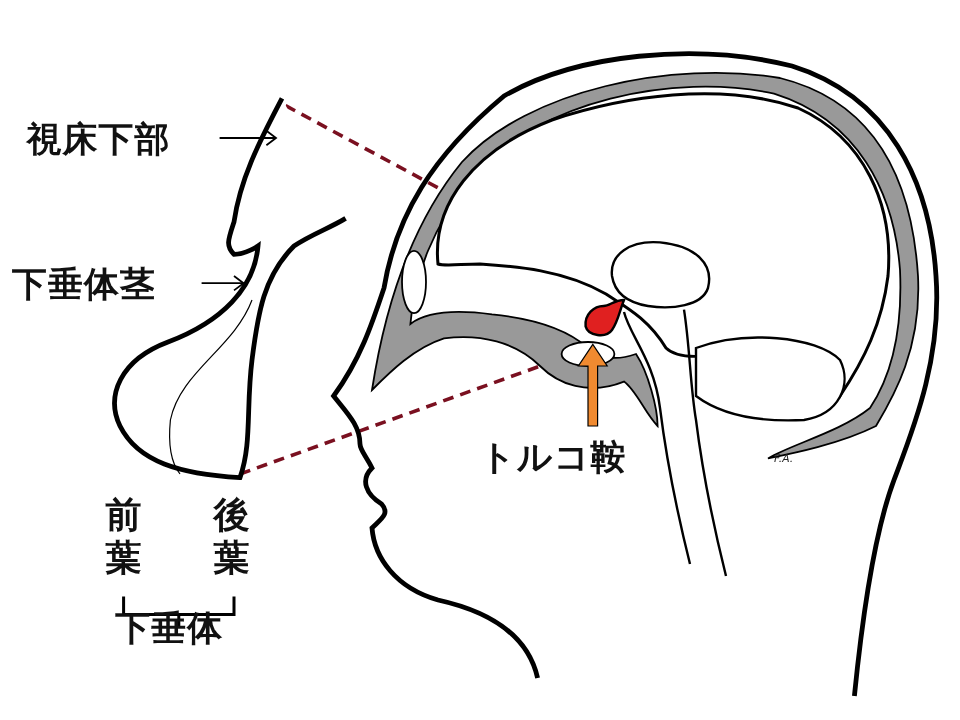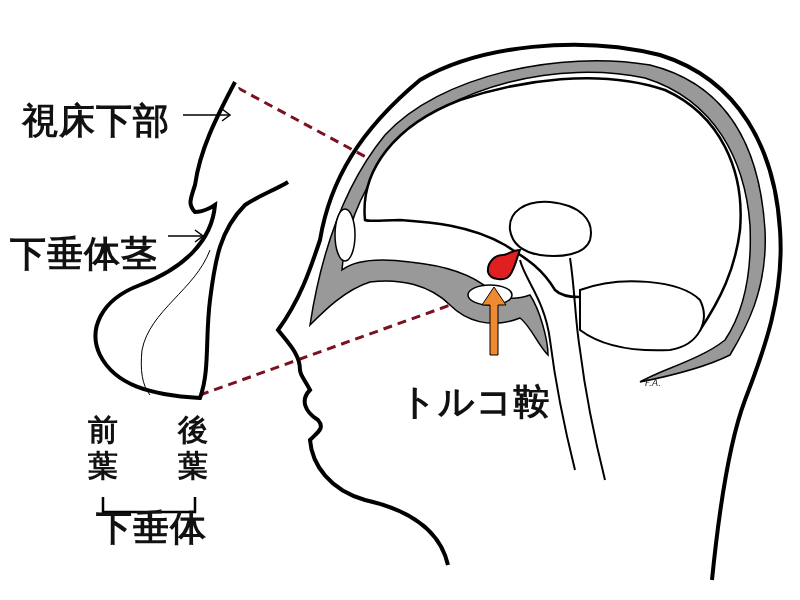--- a/index.html
+++ b/index.html
@@ -1,20 +1,20 @@
 <!DOCTYPE html>
 <html><head>
 <meta charset="utf-8">
 <style>
   html, body { margin: 0; padding: 0; background: #ffffff; }
   body { width: 800px; height: 600px; position: relative; overflow: hidden;
          font-family: "DejaVu Sans", sans-serif; }
   #canvas { position: absolute; left: 0; top: 0; }
   .label { position: absolute; color: #111; font-weight: bold; white-space: nowrap; }
-  .lbl-big { font-size: 36px; letter-spacing: 1px; }
+  .lbl-big { font-size: 29px; letter-spacing: 1px; }
   .lbl-vert { font-size: 30px; line-height: 36px; width: 34px; text-align: center; }
   .sig { position: absolute; font-size: 9px; font-style: italic; color: #222; }
 </style>
 </head>
 <body>
 
 <svg id="canvas" width="800" height="600" viewBox="0 0 800 600">
 
   <line x1="238" y1="88" x2="505" y2="232" stroke="#7a1020" stroke-width="3" stroke-dasharray="9,6"></line>
   <line x1="200" y1="395" x2="492" y2="290" stroke="#7a1020" stroke-width="3" stroke-dasharray="9,6"></line>
@@ -54,24 +54,24 @@
   </g>
   <g stroke="#000" stroke-width="1.5" fill="none">
     <line x1="168" y1="236" x2="203" y2="236"></line>
       <polyline points="195,230 203,236 195,242"></polyline>
   </g>
 
   <path fill="none" stroke="#000" stroke-width="2.5" d="M103,497 L103,512 L195,512 L195,497 M149,512 L149,522"></path>
 </svg>
 
 <div class="label lbl-big" style="left:22px;top:97px">視床下部</div>
-<div class="label lbl-big" style="left:10px;top:230px">下垂体茎</div>
+<div class="label lbl-big" style="left:10px;top:218px">下垂体茎</div>
 <div class="label lbl-vert" style="left:86px;top:412px">
   <div>前</div>
   <div>葉</div>
 </div>
 <div class="label lbl-vert" style="left:176px;top:412px">
   <div>後</div>
   <div>葉</div>
 </div>
 <div class="label lbl-big" style="left:96px;top:504px">下垂体</div>
-<div class="label lbl-big" style="left:400px;top:378px">トルコ鞍</div>
+<div class="label lbl-big" style="left:400px;top:362px">トルコ鞍</div>
 <div class="sig" style="left:645px;top:378px">F.A.</div>
 
 </body></html>

